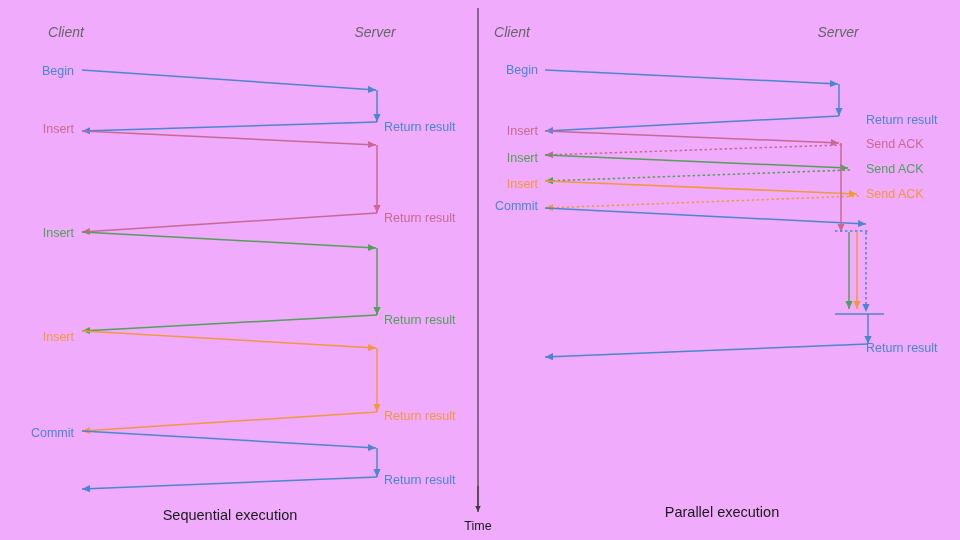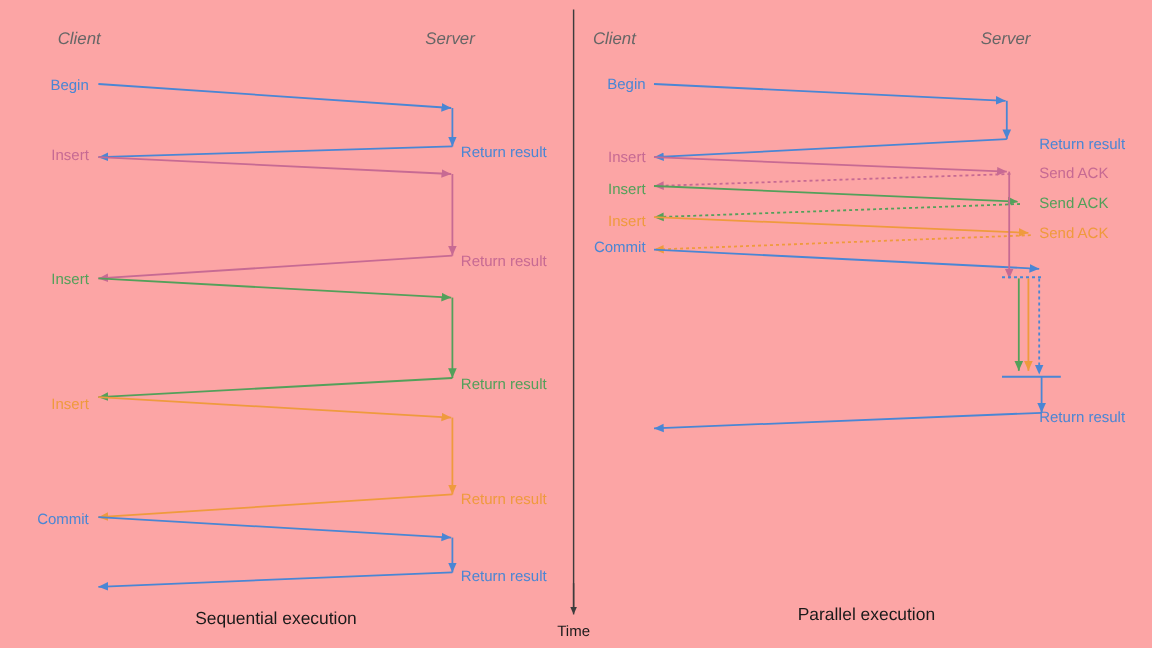--- a/index.html
+++ b/index.html
@@ -10,21 +10,21 @@
   body {
     width: 960px;
     height: 540px;
     overflow: hidden;
     font-family: "Liberation Sans", sans-serif;
   }
   #stage {
     position: relative;
     width: 960px;
     height: 540px;
-    background: #fca5a5;
+    background: #f0abfc;
   }
   svg.diagram {
     position: absolute;
     top: 0;
     left: 0;
     width: 960px;
     height: 540px;
   }
   text {
     font-family: "Liberation Sans", sans-serif;

